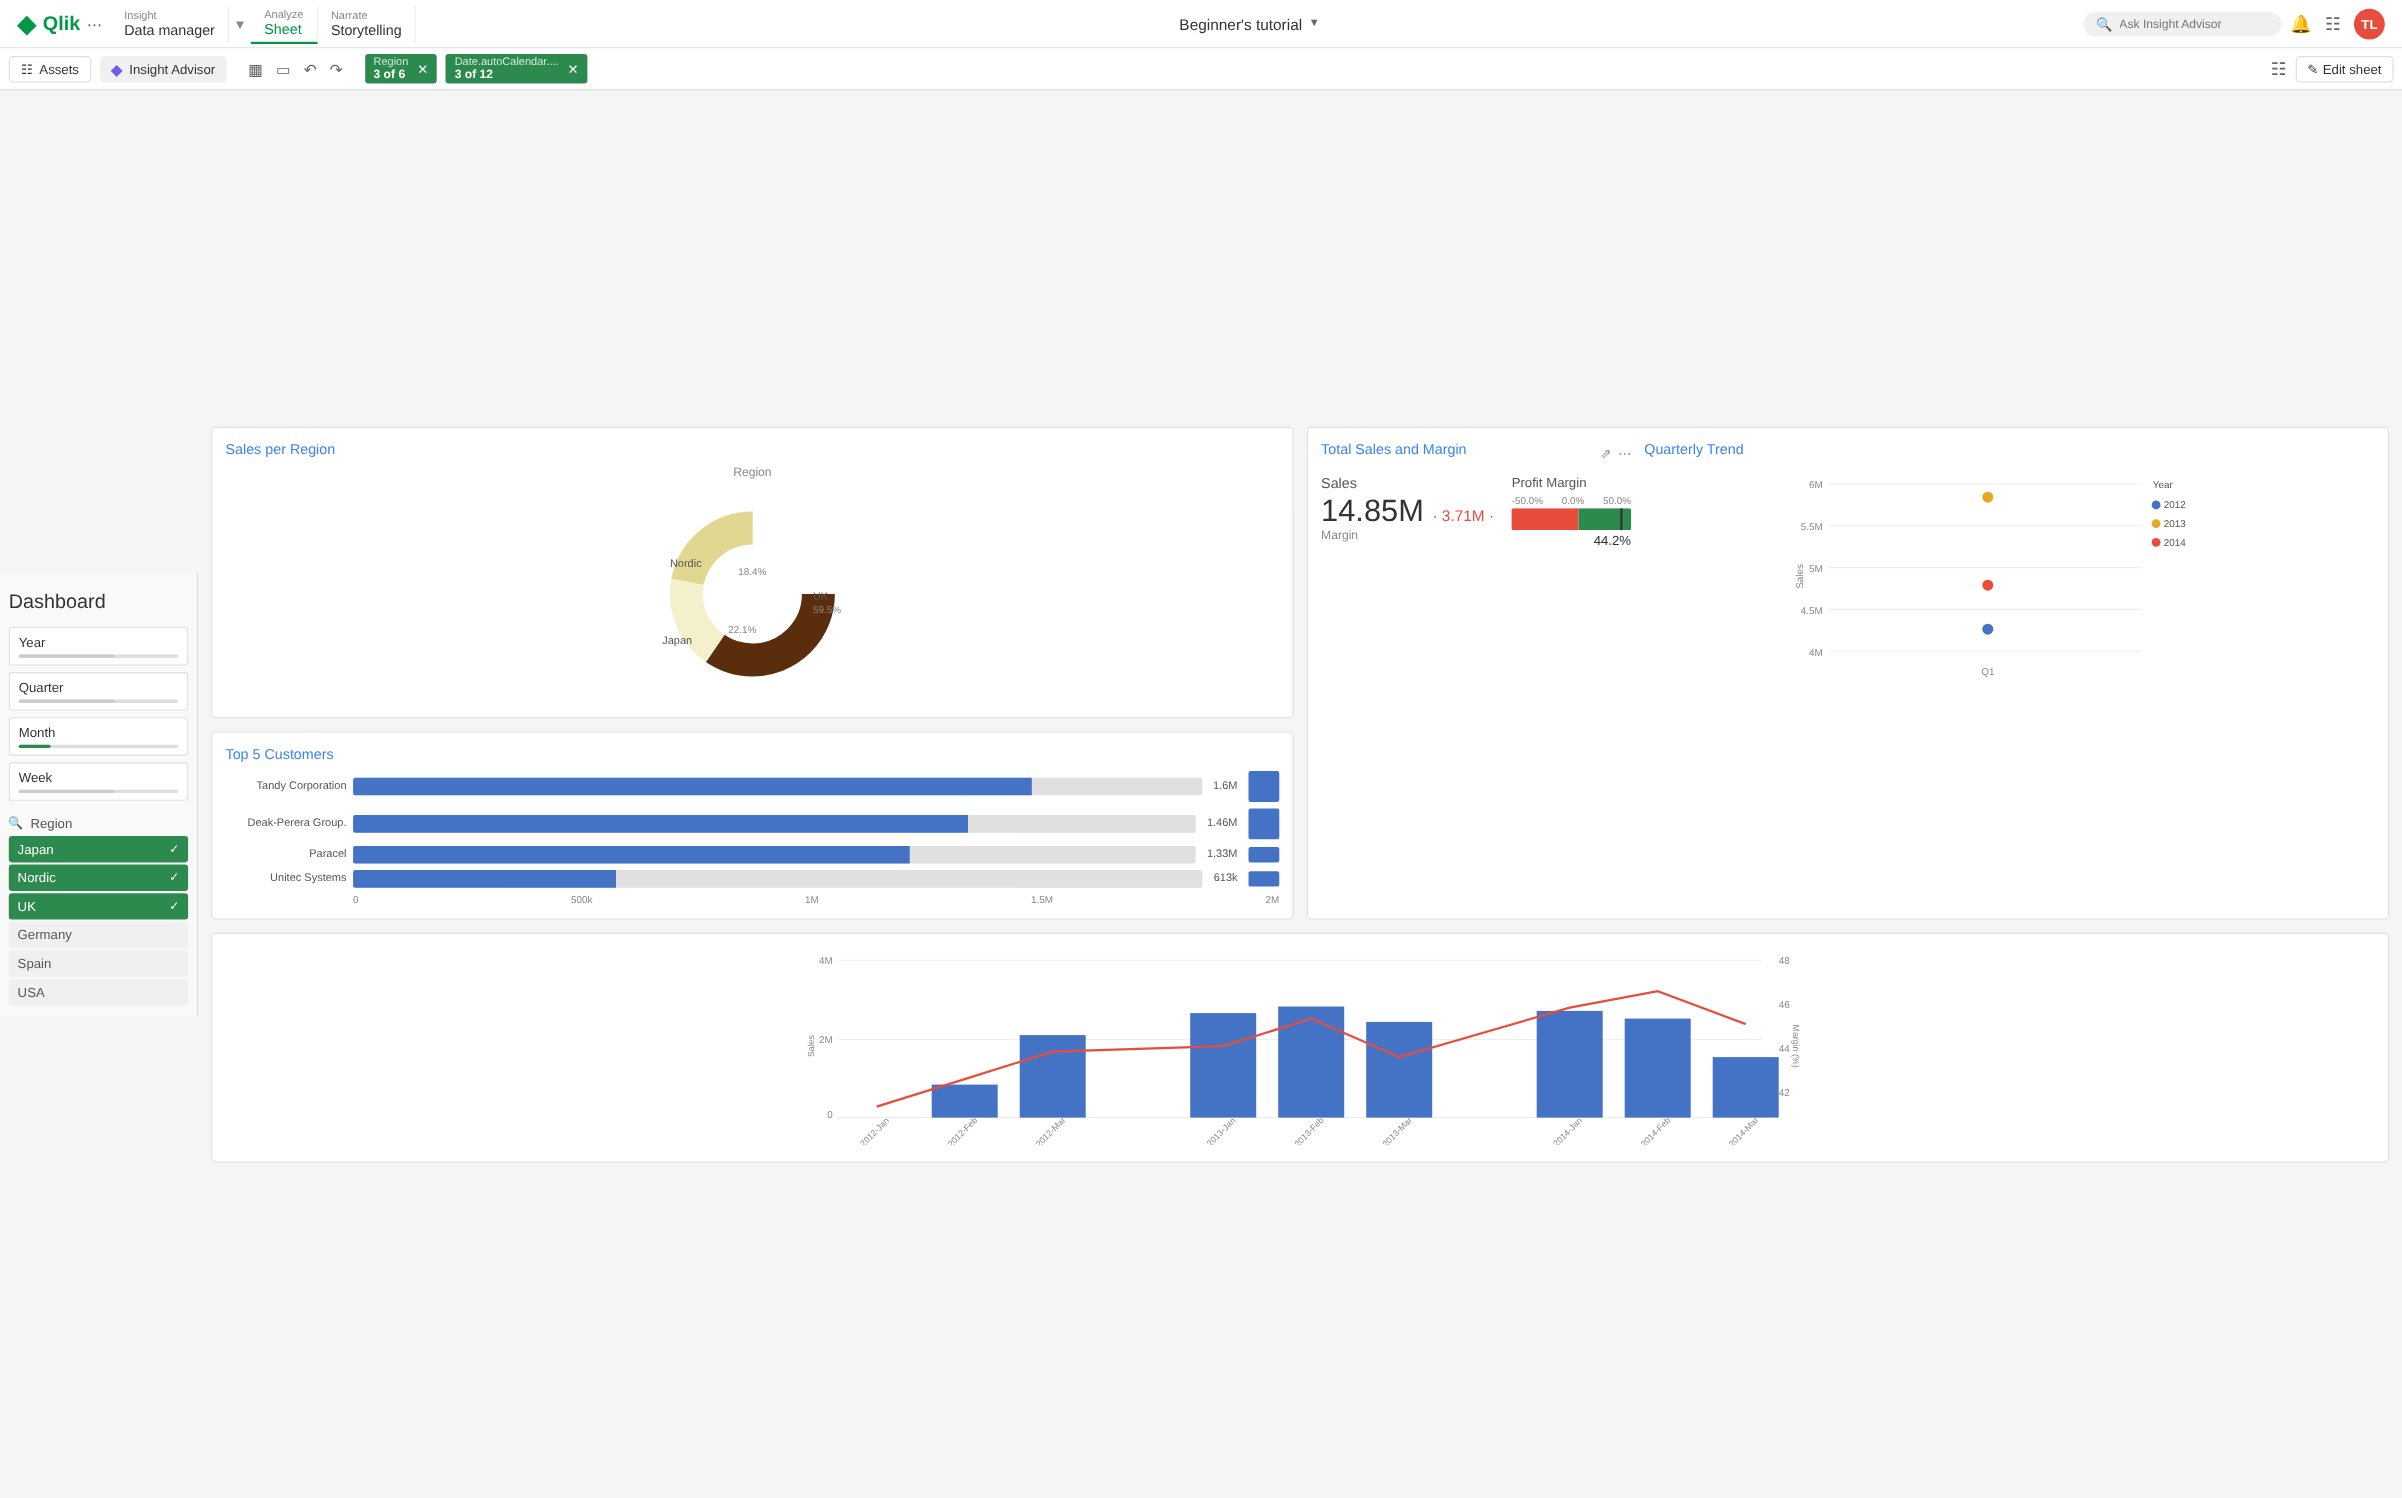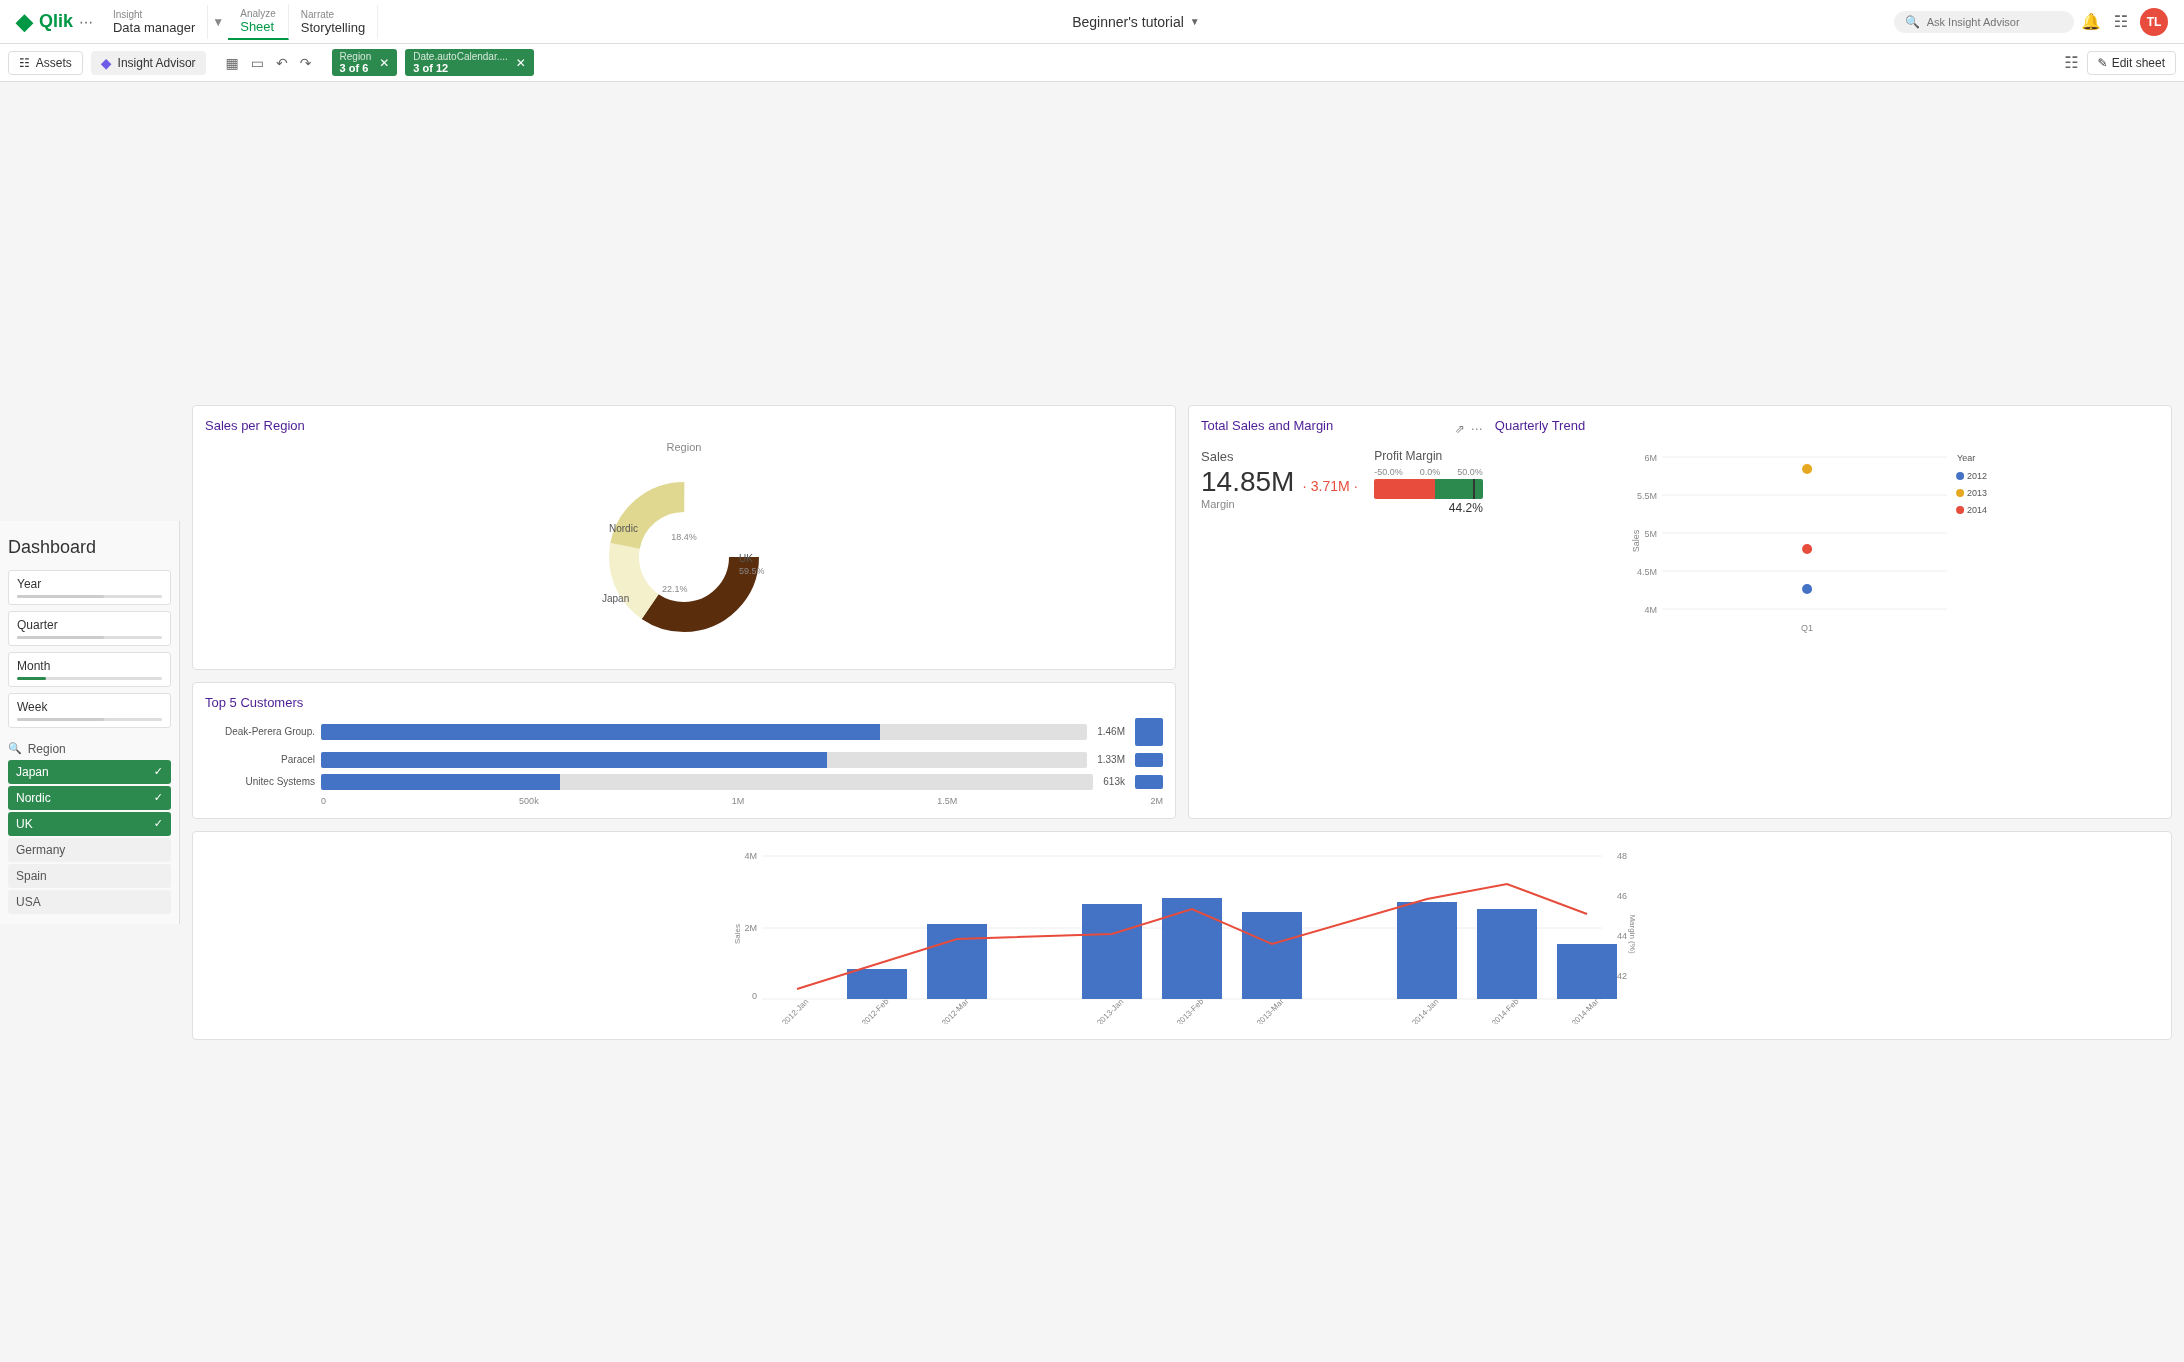--- a/index.html
+++ b/index.html
@@ -58,21 +58,21 @@
     .region-item { display: flex; align-items: center; justify-content: space-between; padding: 5px 8px; border-radius: 3px; margin-bottom: 2px; cursor: pointer; font-size: 12px; }
     .region-item.selected { background: #2d8a4e; color: #fff; }
     .region-item.unselected { background: #f0f0f0; color: #555; }
     .checkmark { font-size: 11px; }
 
     
     .content-area { flex: 1; overflow-y: auto; padding: 12px; display: grid; grid-template-columns: 1fr 1fr; grid-template-rows: auto auto auto; gap: 12px; background: #f5f5f5; }
 
     
     .chart-panel { background: #fff; border: 1px solid #e0e0e0; border-radius: 4px; padding: 12px; }
-    .chart-title { font-size: 13px; font-weight: 500; color: #4c1d95; margin-bottom: 8px; }
+    .chart-title { font-size: 13px; font-weight: 500; color: #3b82f6; margin-bottom: 8px; }
 
     
     .sales-region-panel { grid-column: 1; grid-row: 1; }
     .donut-container { display: flex; flex-direction: column; align-items: center; }
     .donut-label-top { font-size: 11px; color: #888; margin-bottom: 4px; }
 
     
     .donut-svg { width: 200px; height: 200px; }
 
     
@@ -320,20 +320,28 @@
             <text x="340" y="72" font-size="9" fill="#555">2014</text>
           </svg>
         </div>
       </div>
     </div>
 
     <div class="chart-panel customers-panel" style="grid-column:1;grid-row:2;">
       <div class="chart-title">Top 5 Customers</div>
       <div class="bar-chart">
 
+        <div class="bar-row">
+          <span class="bar-label">Tandy Corporation</span>
+          <div class="bar-track">
+            <div class="bar-fill" style="width:80%;"></div>
+          </div>
+          <span class="bar-value">1.6M</span>
+          <div style="width:28px;height:28px;background:#4472c4;border-radius:2px;margin-left:4px;"></div>
+        </div>
 
         <div class="bar-row">
           <span class="bar-label">Deak-Perera Group.</span>
           <div class="bar-track">
             <div class="bar-fill" style="width:73%;"></div>
           </div>
           <span class="bar-value">1.46M</span>
           <div style="width:28px;height:28px;background:#4472c4;border-radius:2px;margin-left:4px;"></div>
         </div>
 

